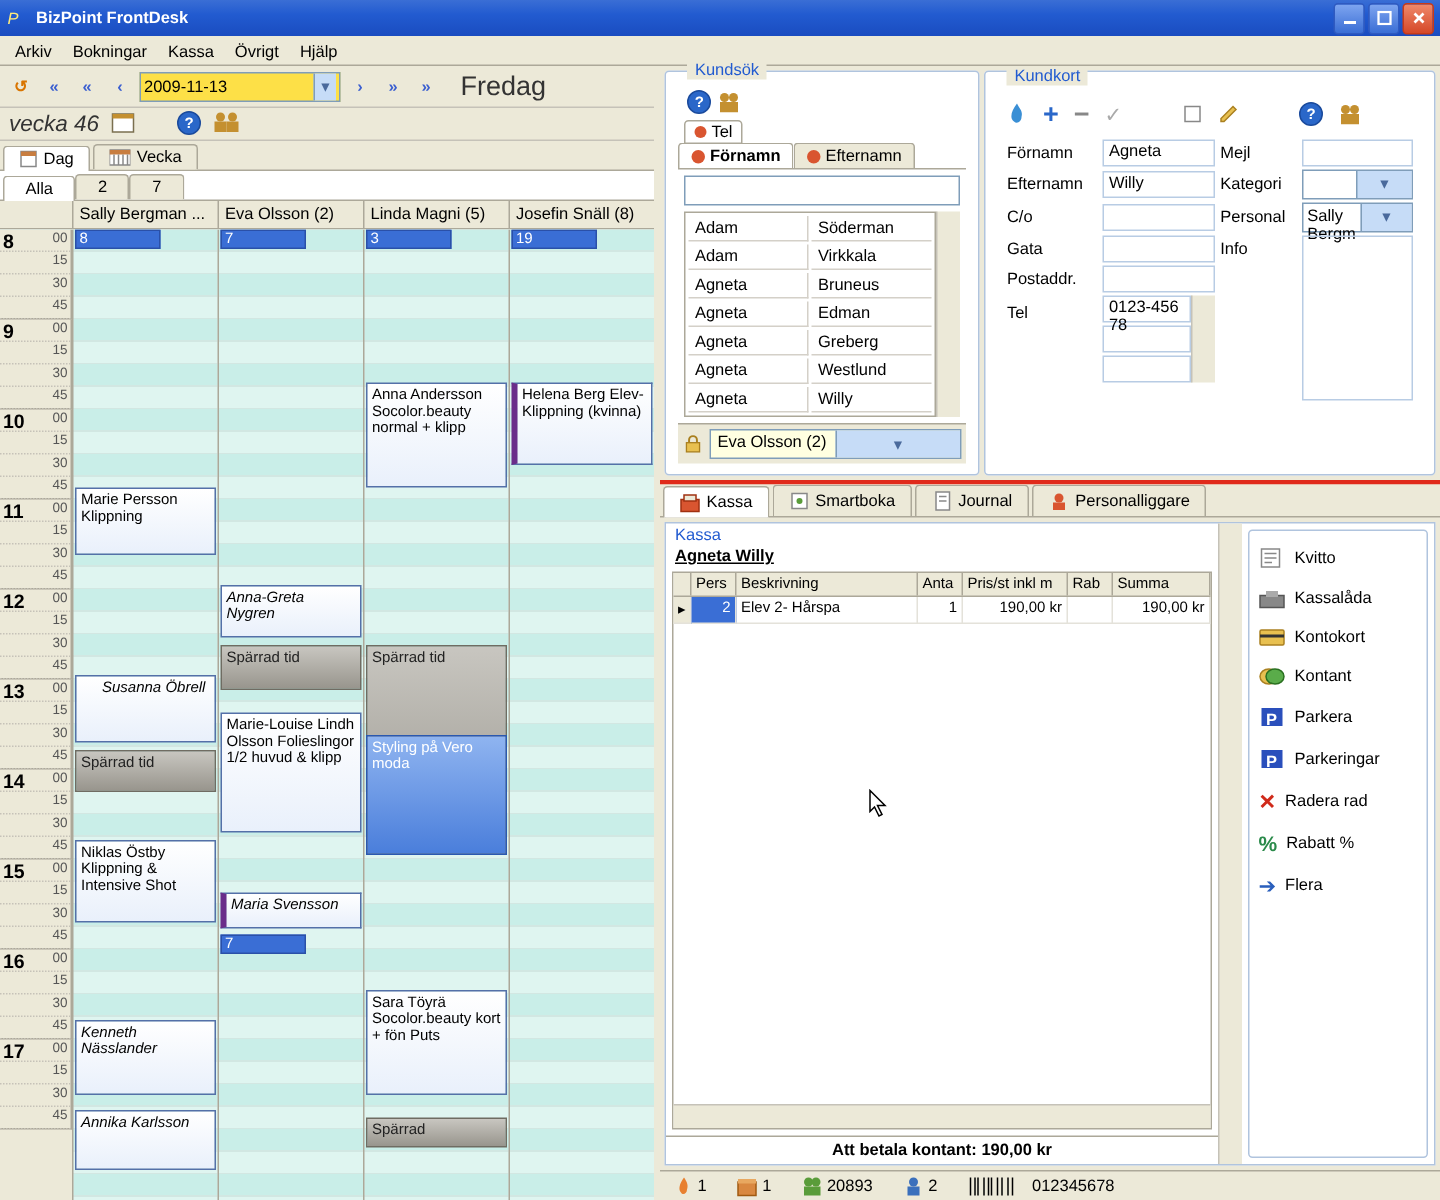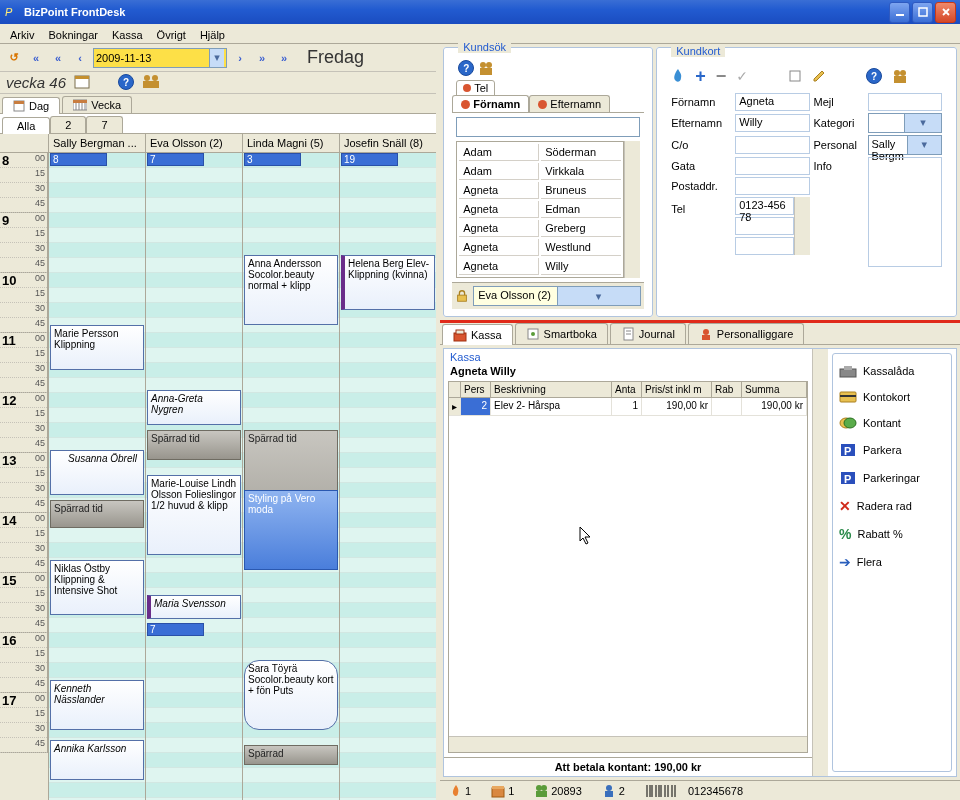--- a/index.html
+++ b/index.html
@@ -296,21 +296,21 @@
         <div class="appt italic" style="top: 200px; height: 35px;">Anna-Greta Nygren</div>
             <div class="appt gray" style="top: 240px; height: 30px;">Spärrad tid</div>
             <div class="appt " style="top: 285px; height: 80px;">Marie-Louise Lindh Olsson Folieslingor 1/2 huvud &amp; klipp</div>
             <div class="appt italic purple" style="top: 405px; height: 24px;">Maria Svensson</div>
           </div>
         <div class="daycol" id="col2">
           <div class="chip" style="top:0">3</div>
         <div class="appt " style="top: 65px; height: 70px;">Anna Andersson Socolor.beauty normal + klipp</div>
             <div class="appt gray" style="top: 240px; height: 140px;">Spärrad tid</div>
             <div class="appt blue" style="top: 300px; height: 80px;">Styling på Vero moda</div>
-            <div class="appt " style="top: 470px; height: 70px; border-radius: 15px;">Sara Töyrä Socolor.beauty kort + fön Puts</div>
+            <div class="appt " style="top: 470px; height: 70px;">Sara Töyrä Socolor.beauty kort + fön Puts</div>
             <div class="appt gray" style="top: 555px; height: 20px;">Spärrad</div>
           </div>
         <div class="daycol" id="col3">
           <div class="chip" style="top:0">19</div>
         <div class="appt purple" style="top: 65px; height: 55px;">Helena Berg Elev-Klippning (kvinna)</div>
           </div>
       </div>
     </div>
   </div>
 
@@ -506,21 +506,21 @@
             <circle cx="7" cy="5" r="3" fill="#d95530"></circle>
             <rect x="3" y="8" width="8" height="5" fill="#d95530"></rect>
           </svg>
           <span>Personalliggare</span>
         </div>
     </div>
 
     <div class="kassapanel">
       <div class="kassamain">
         <div style="padding:2px 6px;color:#225bd0;">Kassa</div>
-        <div style="padding:0 6px;font-weight:bold;">Agneta Willy</div>
+        <div style="padding:0 6px;font-weight:bold;text-decoration:underline;">Agneta Willy</div>
         <div class="kassagrid" style="display:flex;flex-direction:column;">
           <div class="kgh">
             <div style="width:12px;"></div>
             <div style="width:30px;">Pers</div>
             <div style="flex:3;">Beskrivning</div>
             <div style="width:30px;">Anta</div>
             <div style="width:70px;">Pris/st inkl m</div>
             <div style="width:30px;">Rab</div>
             <div style="width:65px;">Summa</div>
           </div>
@@ -539,20 +539,27 @@
               </svg>
           </div>
           <div style="display:flex;">
             <div class="scrollbar" style="flex:1;height:16px;border-top:1px solid #c5c2b8;border-left:none;"></div>
           </div>
         </div>
         <div class="footer">Att betala kontant: 190,00 kr</div>
       </div>
       <div style="width:16px" class="scrollbar"></div>
       <div class="kassaside">
+        <div class="sidebtn">
+            <svg width="18" height="16">
+              <rect x="2" y="2" width="12" height="12" fill="#fff" stroke="#888"></rect>
+              <path d="M4 5 h8 M4 8 h8 M4 11 h5" stroke="#888"></path>
+            </svg>
+            <span>Kvitto</span>
+          </div>
         <div class="sidebtn">
             <svg width="18" height="14">
               <rect x="1" y="5" width="16" height="8" fill="#888" stroke="#555"></rect>
               <rect x="5" y="2" width="8" height="4" fill="#aaa"></rect>
             </svg>
             <span>Kassalåda</span>
           </div>
         <div class="sidebtn">
             <svg width="18" height="14">
               <rect x="1" y="2" width="16" height="10" rx="1" fill="#e8c050" stroke="#aa8020"></rect>

